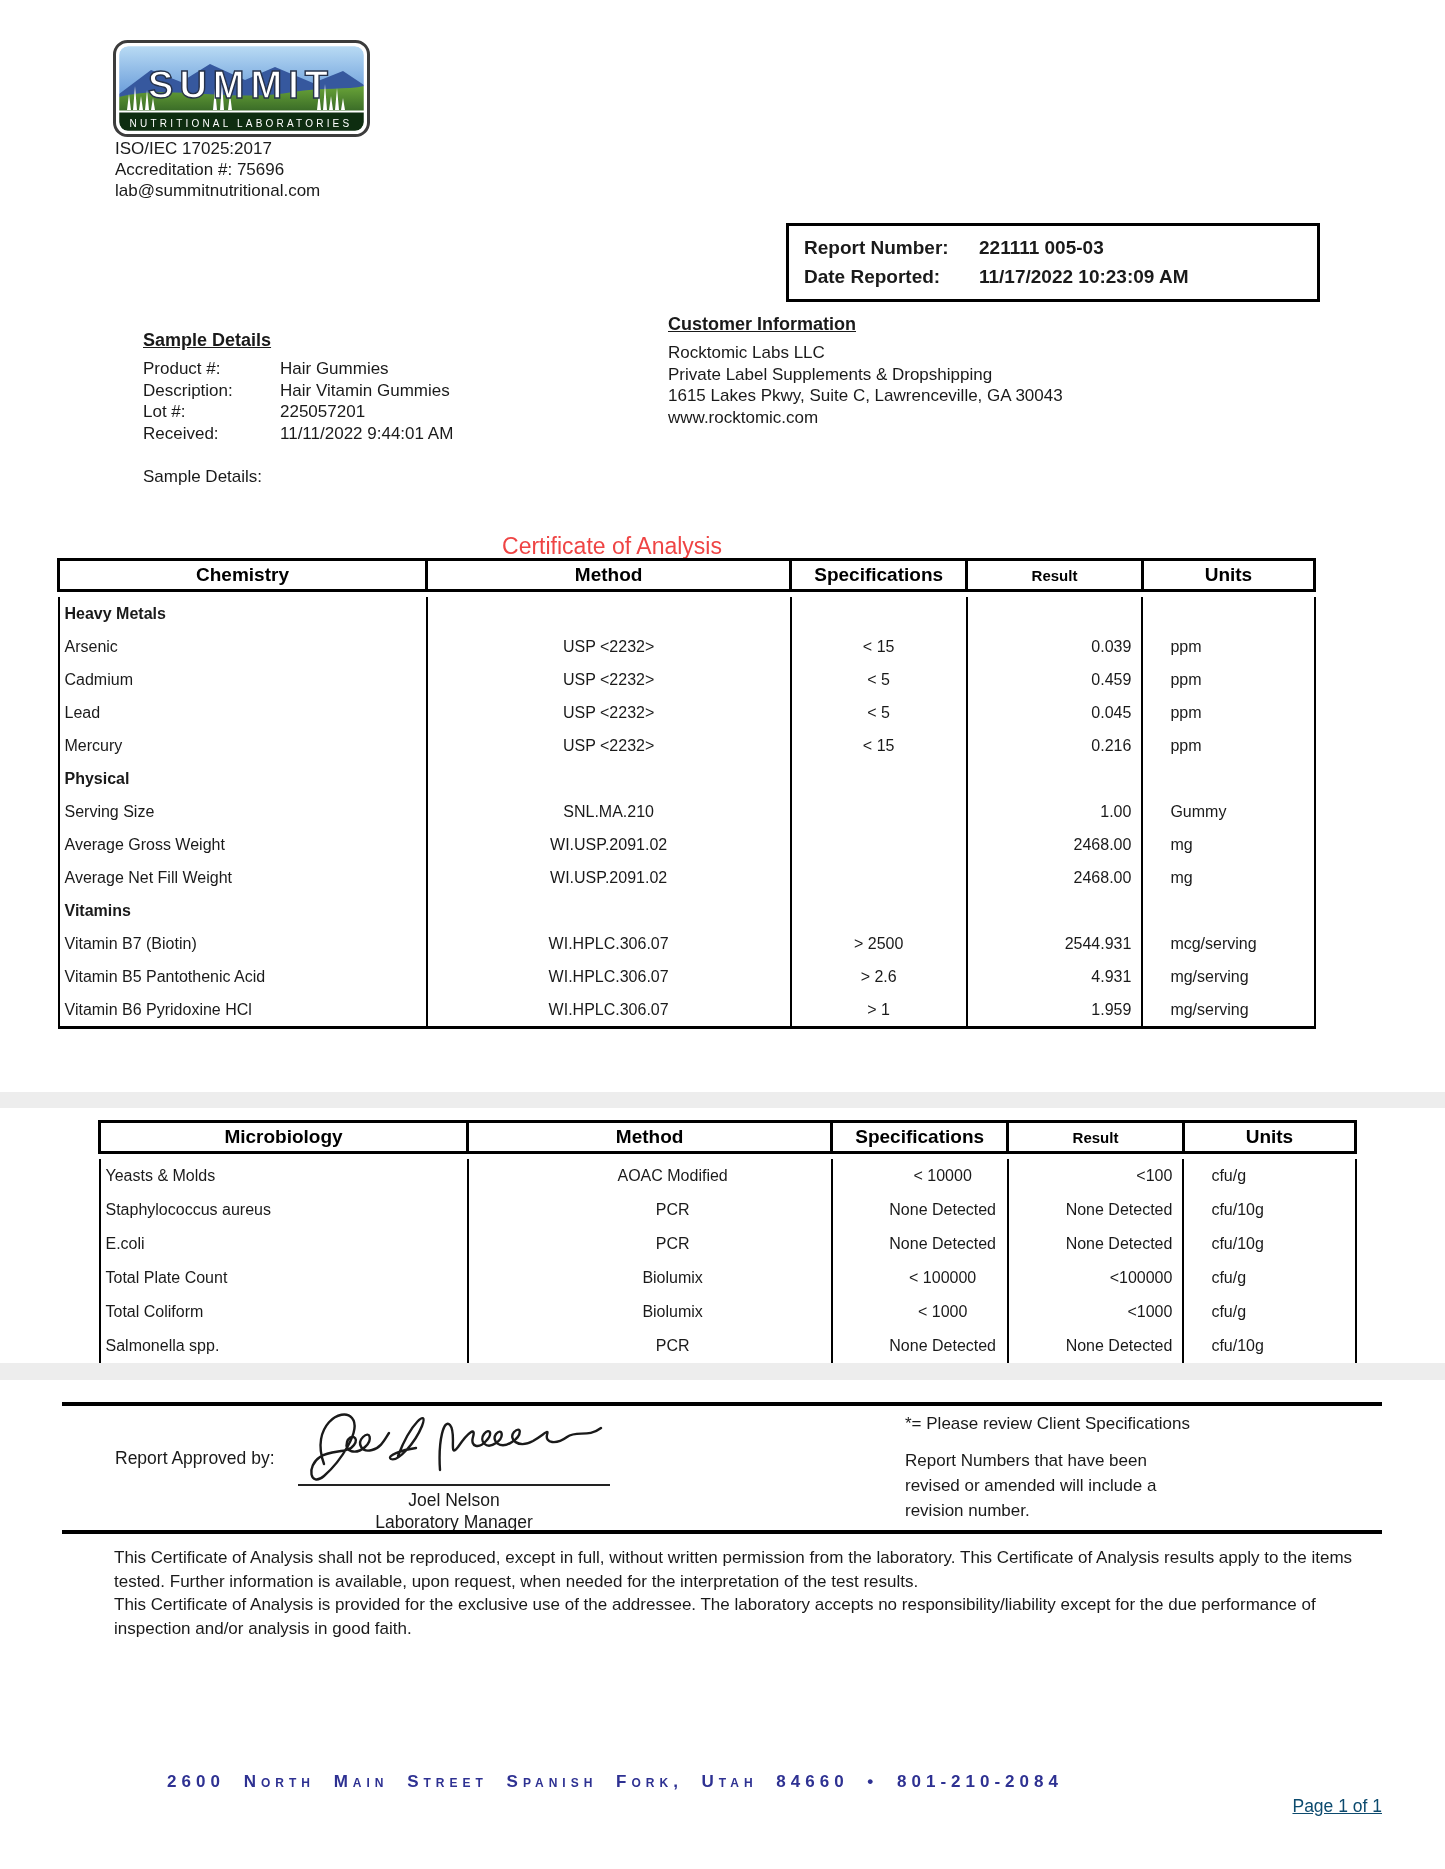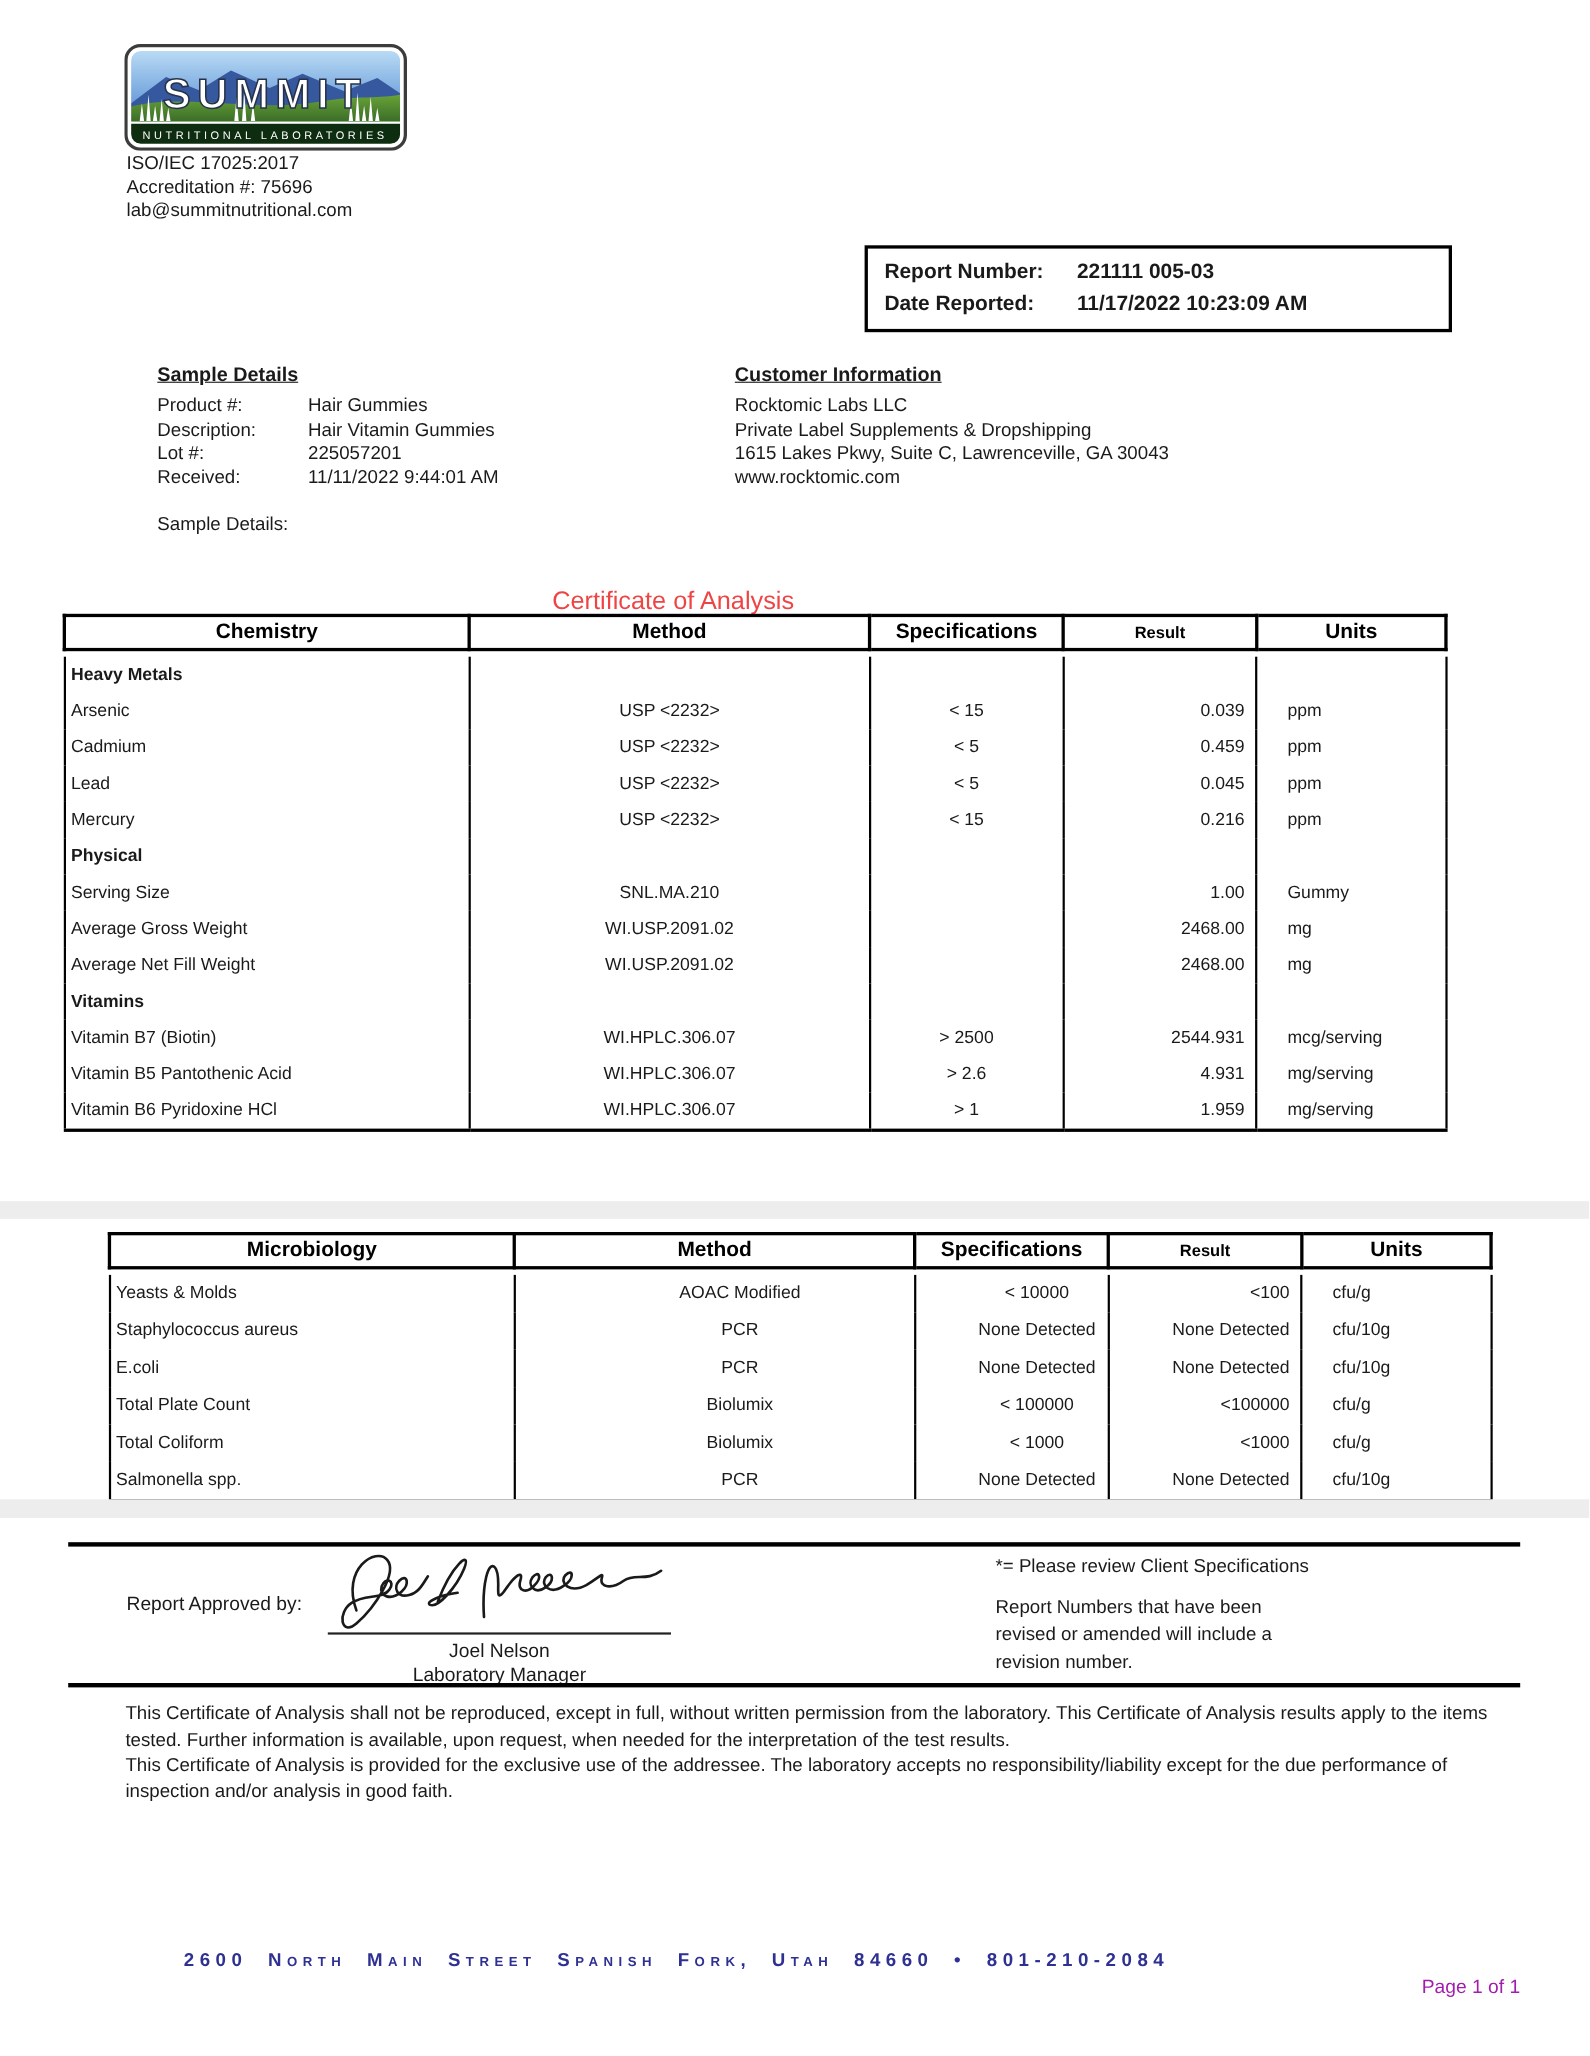--- a/index.html
+++ b/index.html
@@ -16,21 +16,21 @@
   .report-box { left:786px; top:223px; width:534px; border:3px solid #000; padding:7px 0 8px 0; box-sizing:border-box; }
   .report-box .rrow { display:flex; padding-left:15px; font-size:19px; font-weight:bold; line-height:29px; }
   .report-box .rlabel { width:175px; }
 
   
   .block-title { font-size:18px; font-weight:bold; text-decoration:underline; margin:0 0 7px 0; }
   .sample-details { left:143px; top:330px; }
   .sample-details .frow { display:flex; font-size:17px; line-height:21.5px; }
   .sample-details .flabel { width:137px; }
   .sample-extra { left:143px; top:467px; font-size:17px; }
-  .customer-info { left:668px; top:330px; }
+  .customer-info { left:668px; top:314px; }
   .customer-info .cline { font-size:17px; line-height:21.5px; }
 
   .cert-title { left:57px; top:533px; width:1110px; text-align:center; font-size:23px; color:#ef4444; }
 
   
   .coa-table { border-collapse:collapse; table-layout:fixed; width:1259px; }
   .coa-table th { border:3px solid #000; font-size:19px; font-weight:bold; height:28px; padding:0; color:#000; }
   .coa-table th.result-h { font-size:15px; }
   .coa-table tr.gap td { border:none; height:5px; padding:0; }
   .coa-table tbody td { border-left:2px solid #000; border-right:2px solid #000; font-size:16px; padding:0 2px; }
@@ -63,21 +63,21 @@
   
   .disclaimer { left:114px; top:1546px; width:1278px; font-size:17px; line-height:23.5px; }
   .disclaimer p { margin:0; }
 
   
   .footer-address {
     left:0; top:1772px; width:1230px; text-align:center;
     font-variant:small-caps; font-weight:bold; font-size:17px;
     letter-spacing:5px; word-spacing:9px;
   }
-  .page-number { left:1100px; top:1796px; width:282px; text-align:right; font-size:17.5px; color:#a21caf; }
+  .page-number { left:1100px; top:1796px; width:282px; text-align:right; font-size:17.5px; color:#0c4a6e;text-decoration:underline; }
 </style>
 </head>
 <body>
 
 <div class="page">
 
   <div class="abs" style="left:113px; top:40px;">
     <svg width="257" height="97" viewBox="0 0 257 97">
       <defs>
         <linearGradient id="sky" x1="0" y1="0" x2="0" y2="1">

